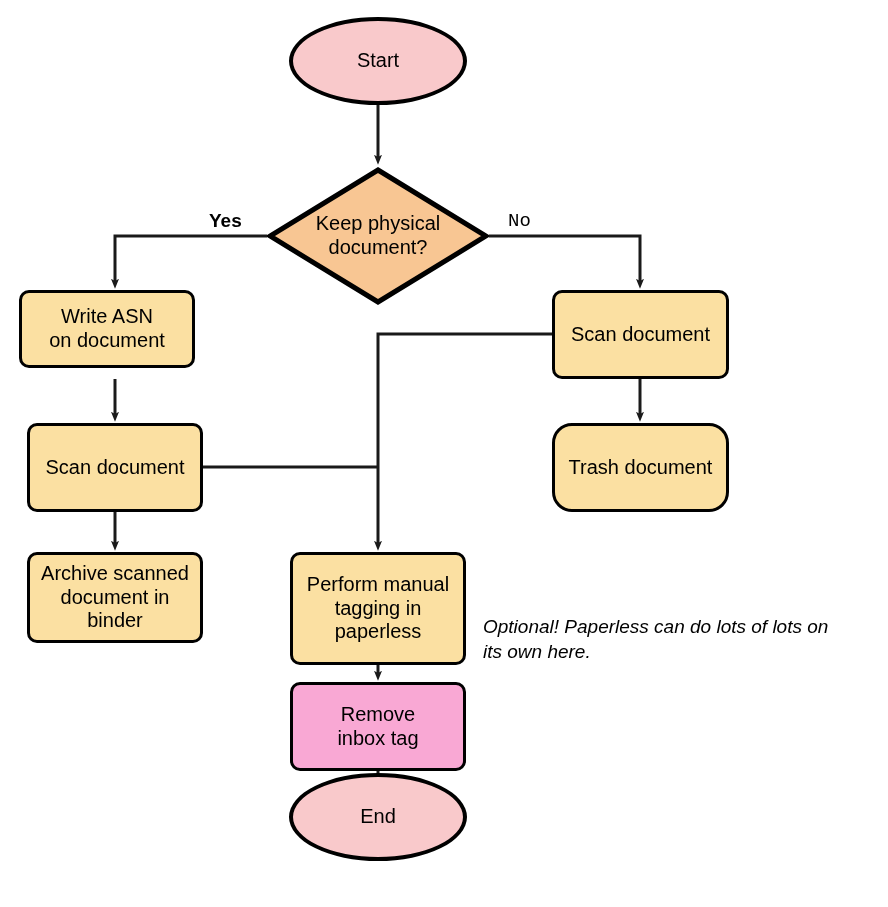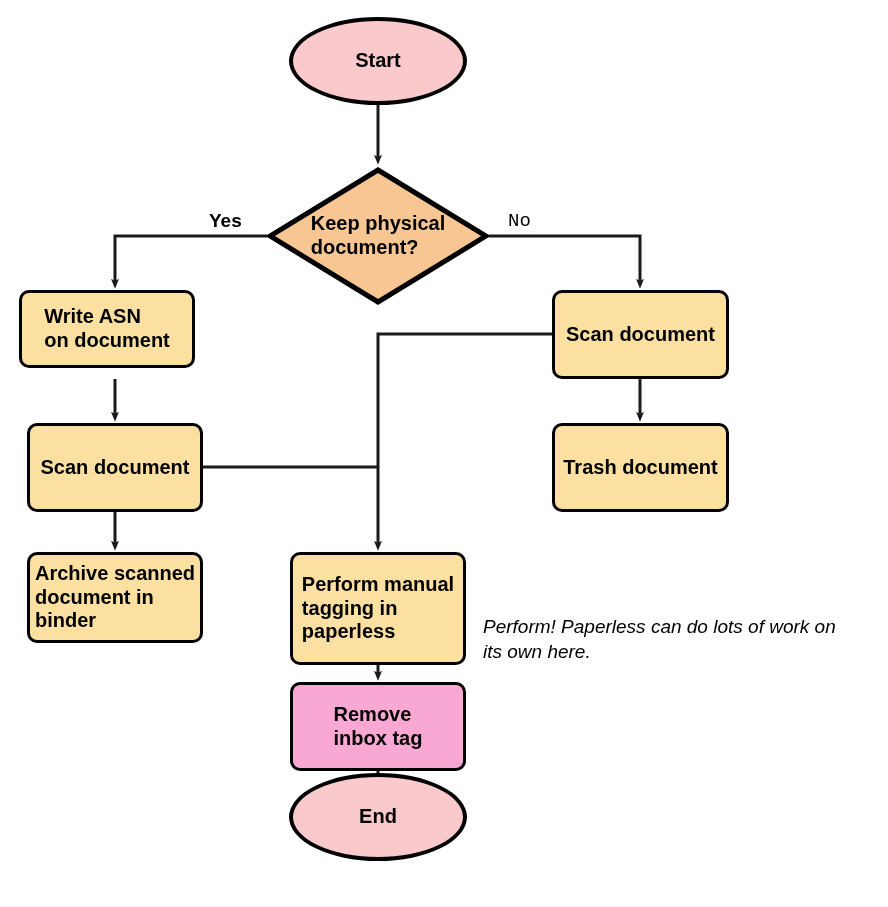--- a/index.html
+++ b/index.html
@@ -26,25 +26,24 @@
     top: 0;
     width: 888px;
     height: 907px;
   }
   .node {
     position: absolute;
     box-sizing: border-box;
     display: flex;
     align-items: center;
     justify-content: center;
-    text-align: left;
+    text-align: center;
     color: #000000;
     line-height: 1.18;
     white-space: pre-line;
-    font-weight: bold;
   }
   .node-process {
     border: 3px solid #000000;
     border-radius: 10px;
     font-size: 20px;
   }
   .node-terminator {
     border: 4px solid #000000;
     border-radius: 50%;
     font-size: 20px;
@@ -140,37 +139,37 @@
   <div class="node node-process" style="left:27px; top:552px; width:176px; height:91px; background:#fbe0a2;">
     <span>Archive scanned
 document in
 binder</span>
   </div>
 
   <div class="node node-process" style="left:552px; top:290px; width:177px; height:89px; background:#fbe0a2;">
     <span>Scan document</span>
   </div>
 
-  <div class="node node-process" style="left:552px; top:423px; width:177px; height:89px; background:#fbe0a2;">
+  <div class="node node-process" style="left:552px; top:423px; width:177px; height:89px; background:#fbe0a2;border-radius:20px;">
     <span>Trash document</span>
   </div>
 
   <div class="node node-process" style="left:290px; top:552px; width:176px; height:113px; background:#fbe0a2;">
     <span>Perform manual
 tagging in
 paperless</span>
   </div>
 
   <div class="node node-process" style="left:290px; top:682px; width:176px; height:89px; background:#f9a8d4;">
     <span>Remove
 inbox tag</span>
   </div>
 
   <div class="node node-terminator" style="left:289px; top:773px; width:178px; height:88px; background:#f9c9cb;">
     <span>End</span>
   </div>
 
   <div class="annotation" style="left:483px; top:589px; width:400px;">
-    <span>Perform! Paperless can do lots of work on
+    <span>Optional! Paperless can do lots of lots on
 its own here.</span>
   </div>
 
 </div>
 
 </body></html>

